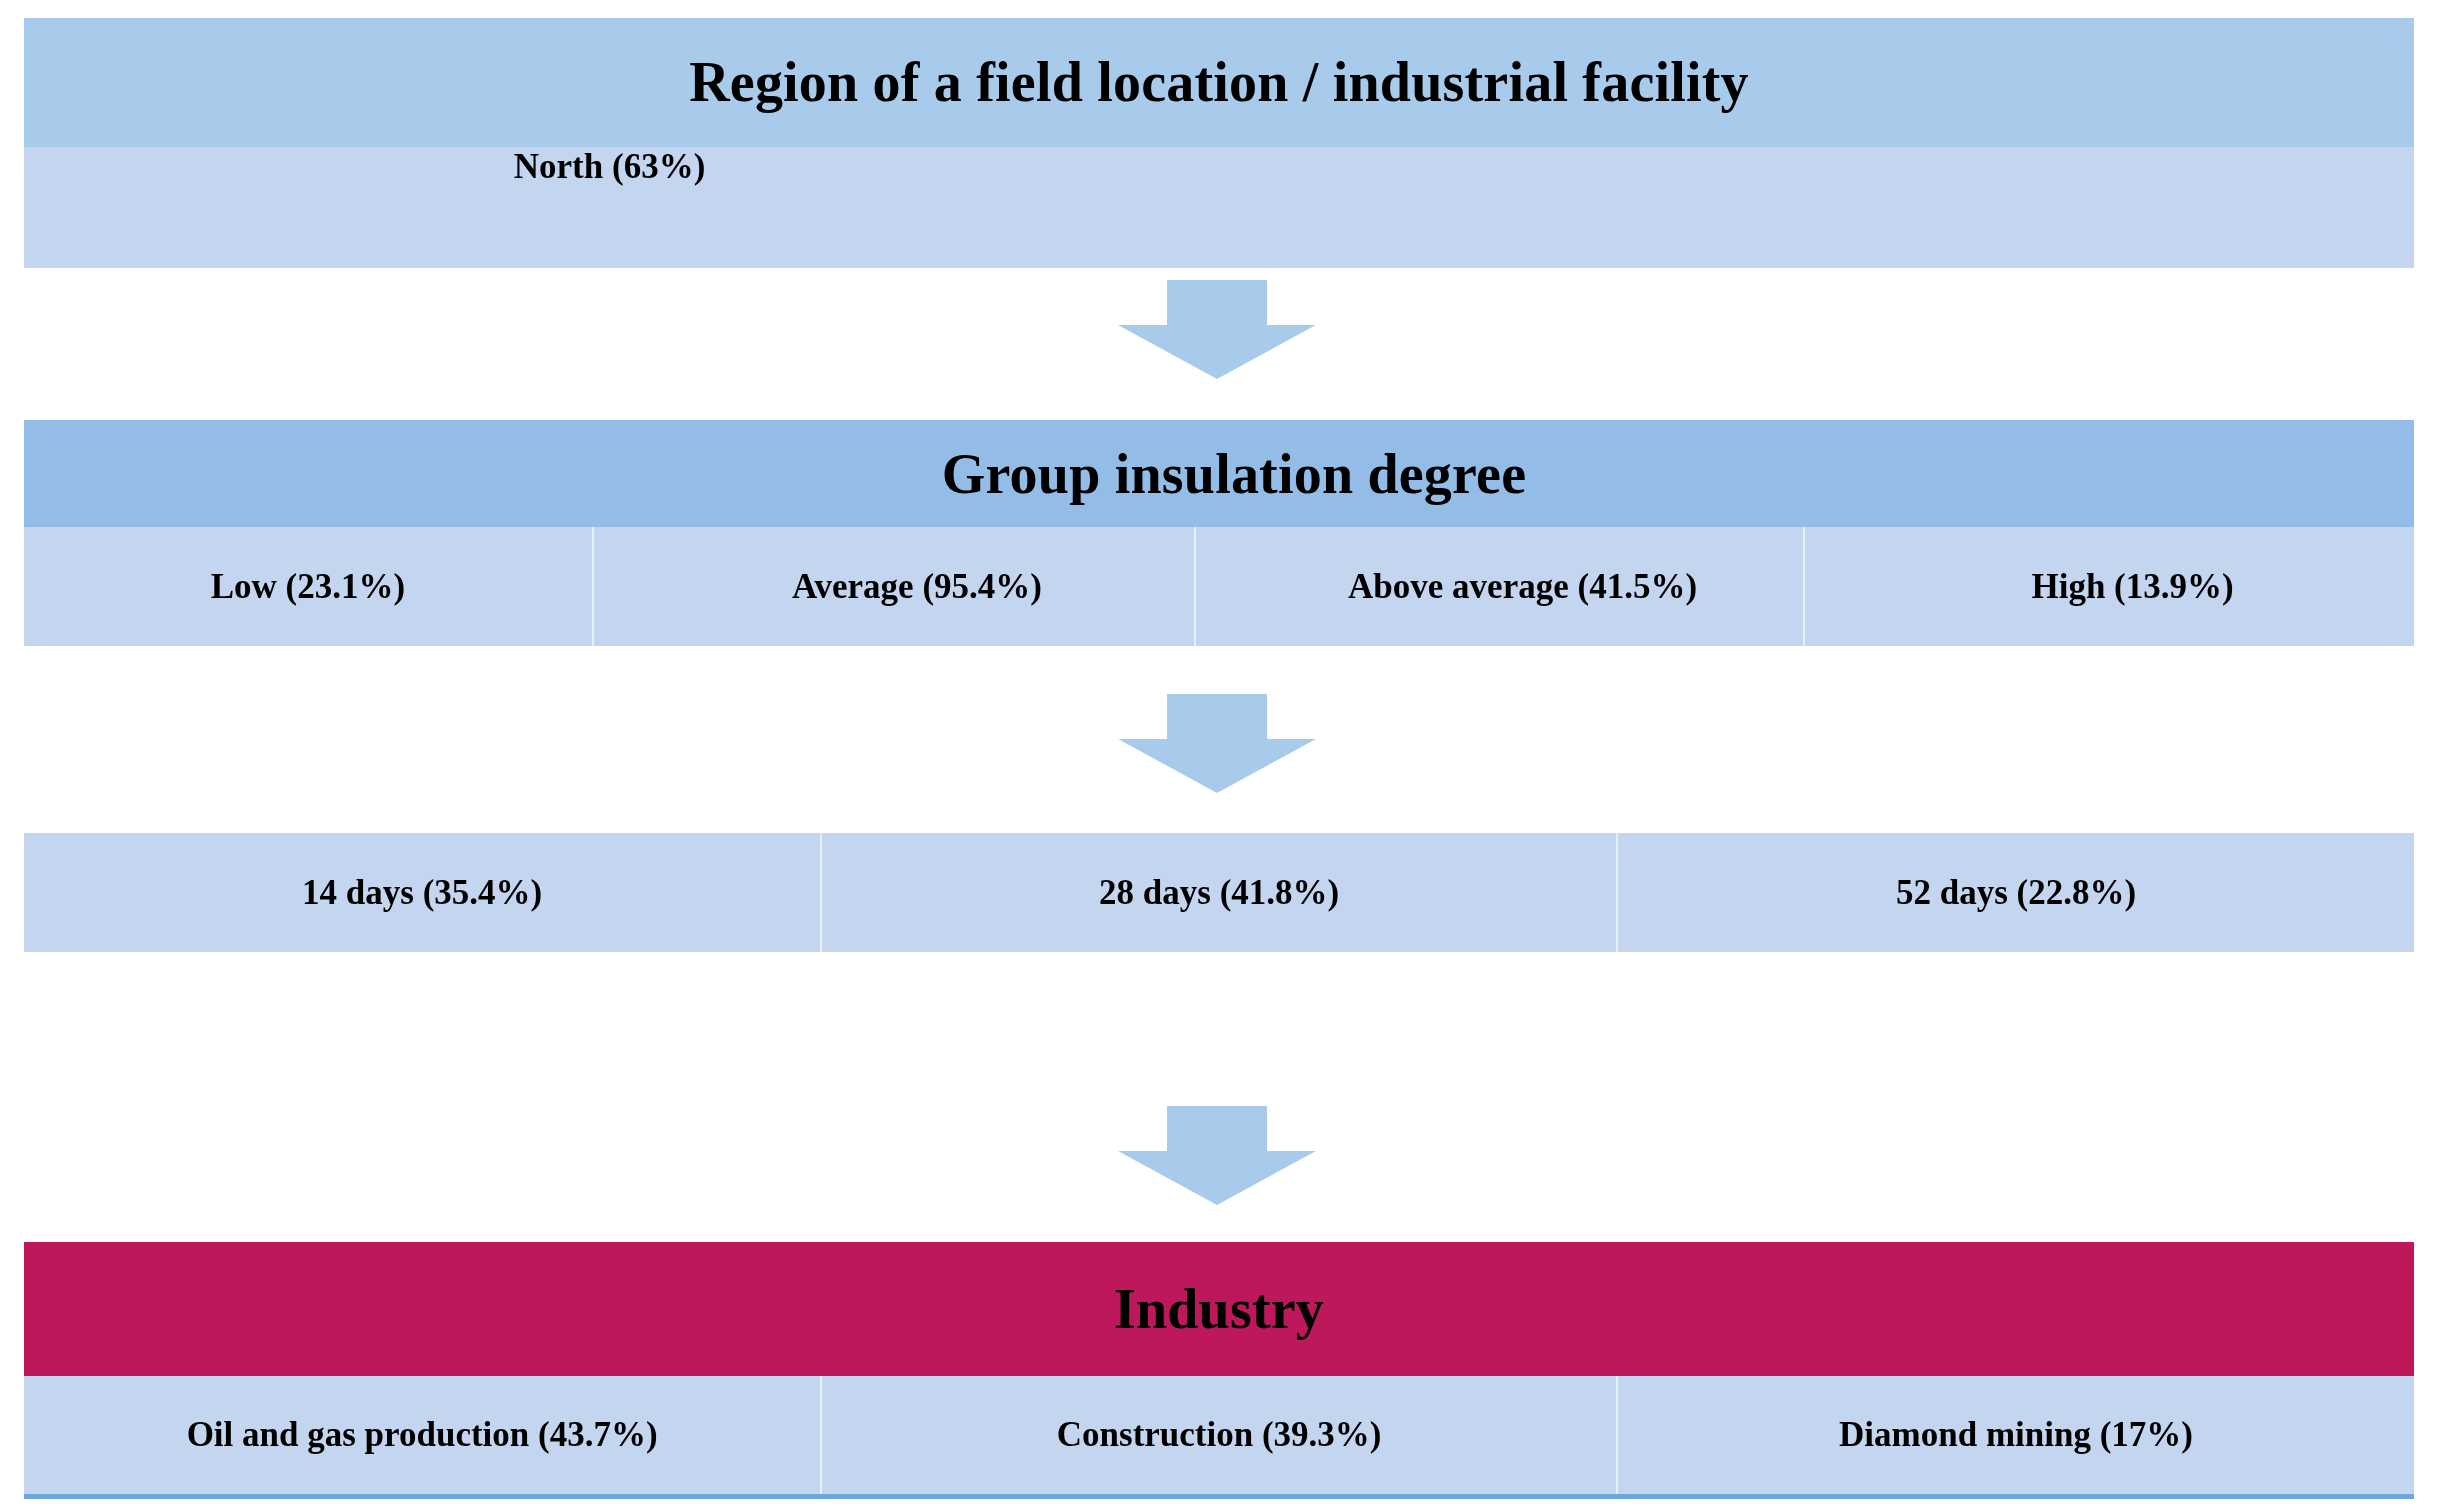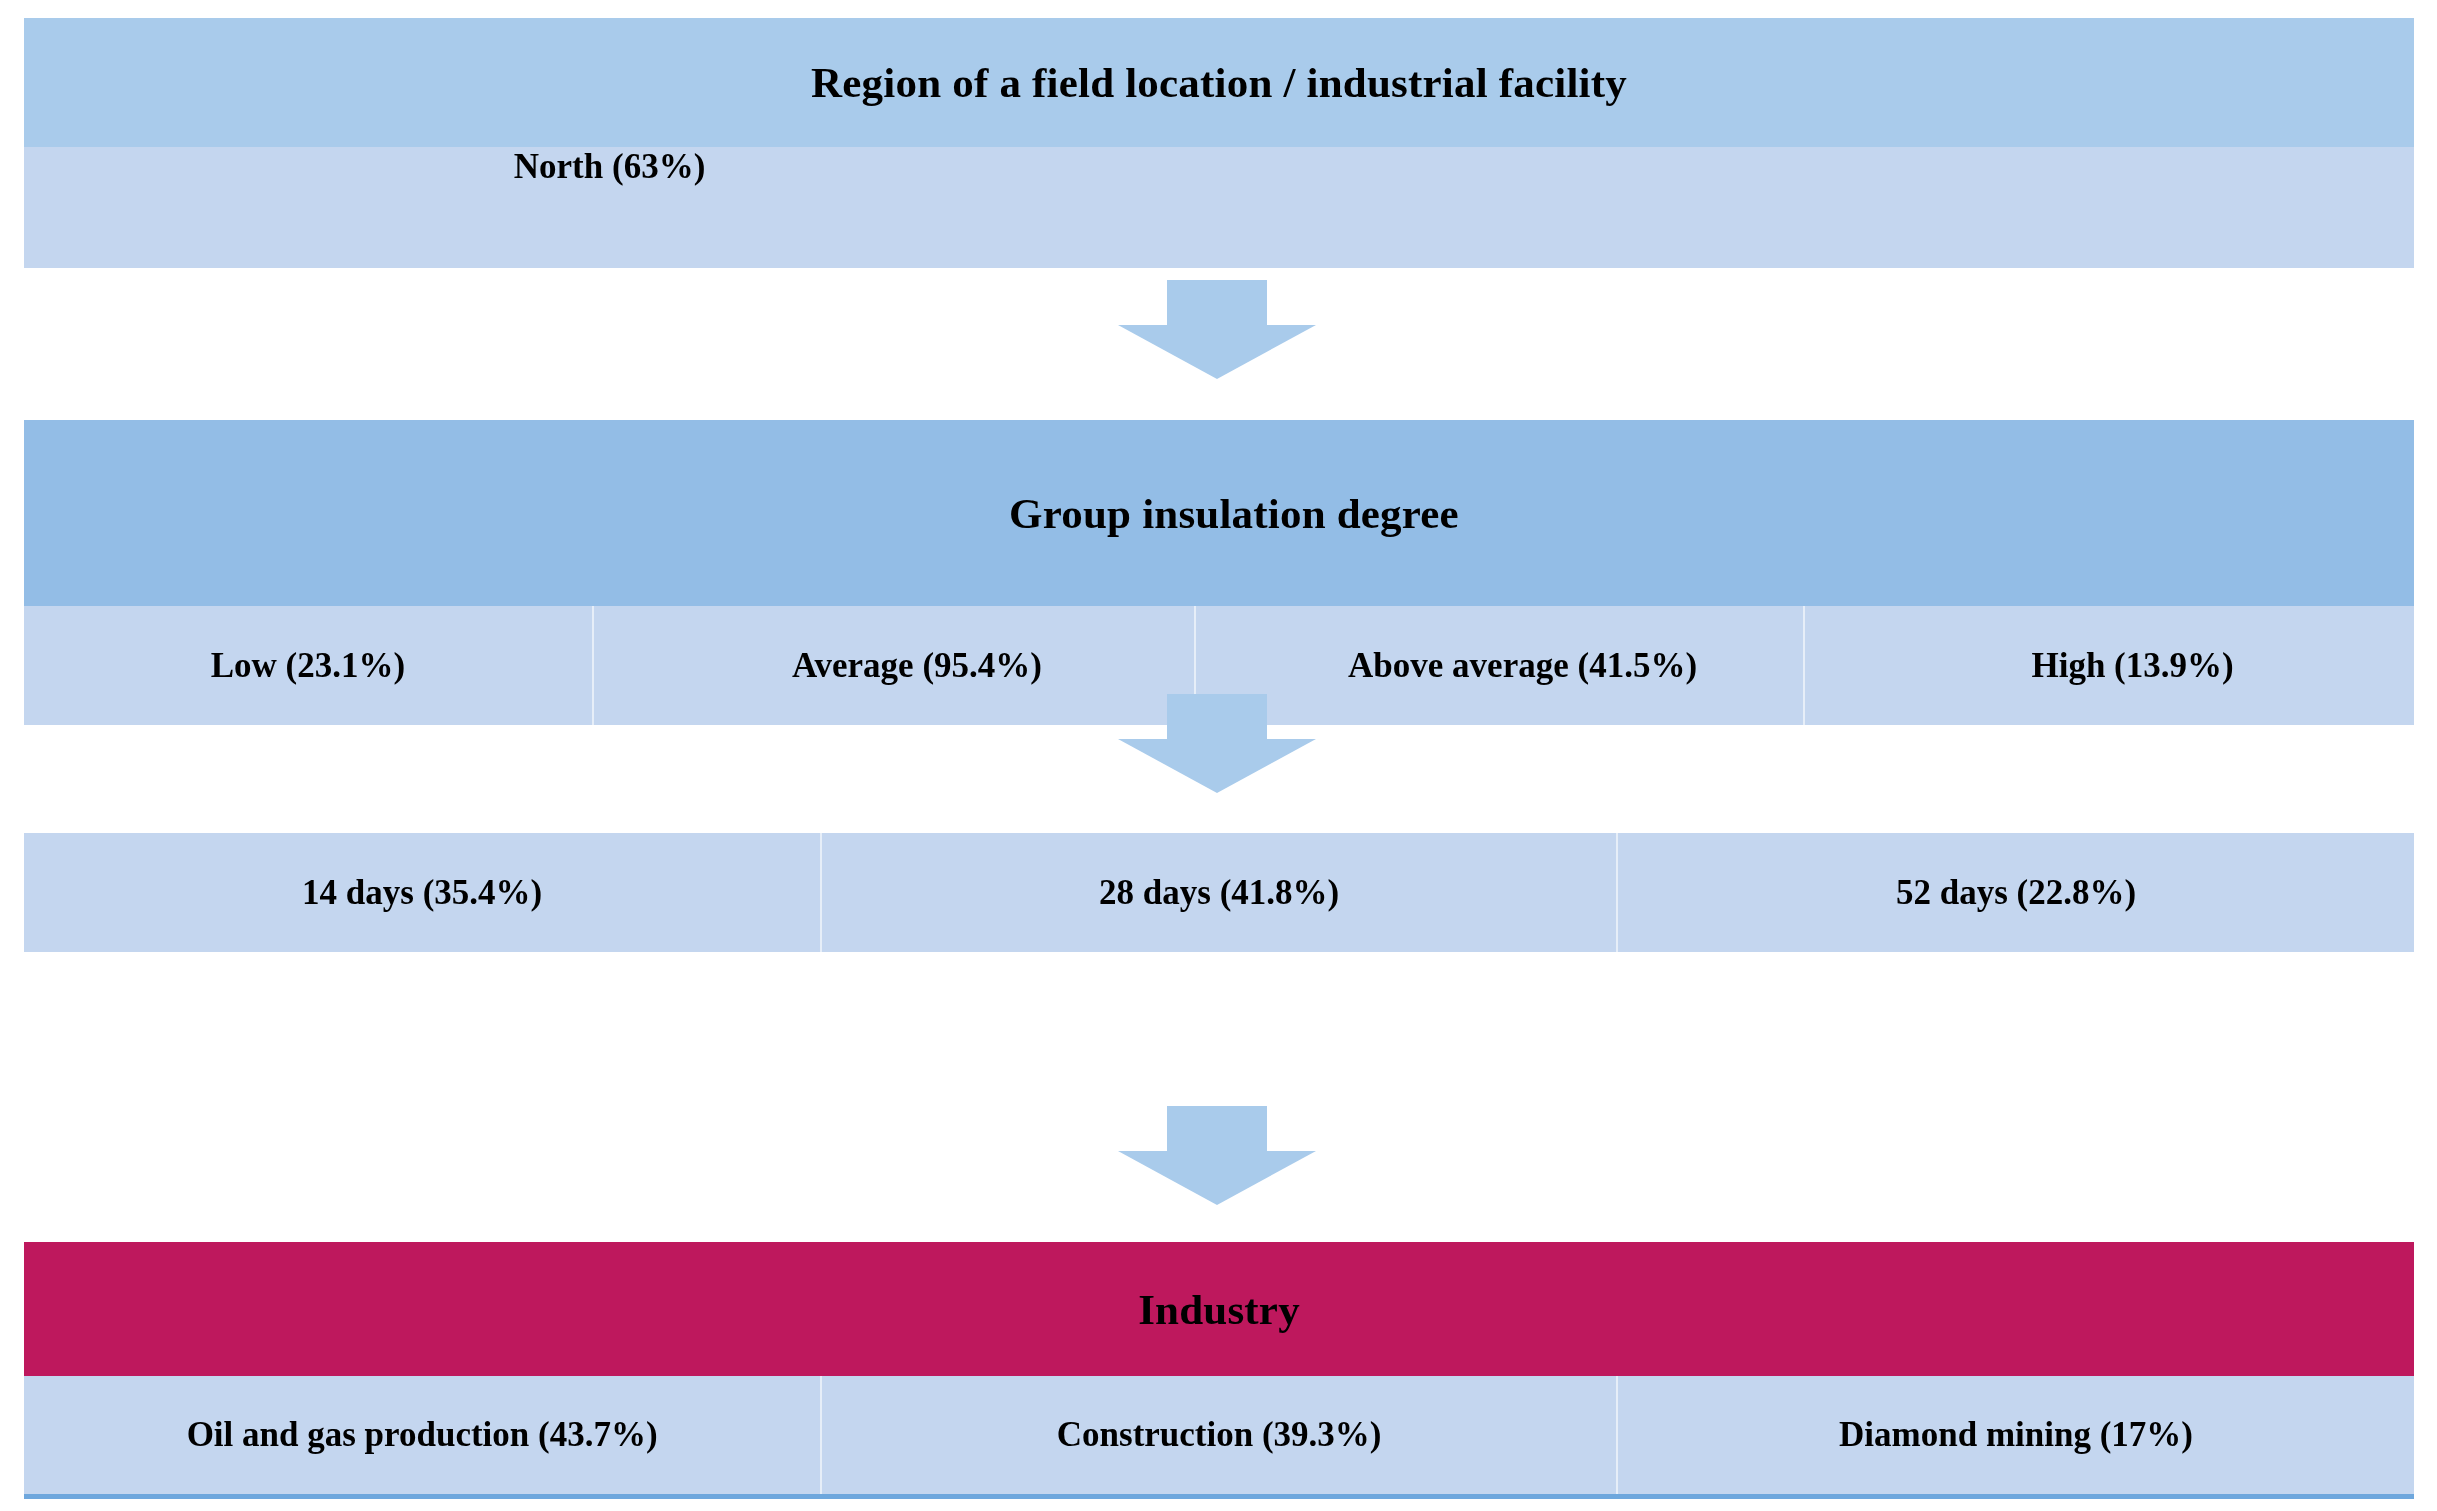--- a/index.html
+++ b/index.html
@@ -32,21 +32,21 @@
     box-sizing: border-box;
   }
 
   .block-header {
     width: 100%;
     box-sizing: border-box;
     display: flex;
     align-items: center;
     justify-content: center;
     font-weight: bold;
-    font-size: 43px;
+    font-size: 56px;
     color: #000000;
     letter-spacing: 0.2px;
   }
 
   .block-row {
     position: relative;
     left: 0;
     width: 100%;
     box-sizing: border-box;
     display: flex;
@@ -70,21 +70,21 @@
   .cell:last-child {
     border-right: none;
   }
 
   
   #sec-region { top: 17.5px; }
   #sec-region .block-header { height: 129px; background: #a9cbeb; }
   #sec-region .block-row    { height: 121px; margin-left: 0px; width: 2390px; flex-direction: column; }
 
   #sec-insulation { top: 420px; }
-  #sec-insulation .block-header { height: 186px; background: #93bde6; padding-left: 30px; }
+  #sec-insulation .block-header { height: 107px; background: #93bde6; padding-left: 30px; }
   #sec-insulation .block-row    { height: 119px; gap: 46px; }
 
   #sec-flyin { top: 833px; }
   #sec-flyin .block-header { height: 142px; background: #80b2e2; }
   #sec-flyin .block-row    { height: 119px; }
 
   #sec-industry { top: 1242px; }
   #sec-industry .block-header { height: 134px; background: #be185d; }
   #sec-industry .block-row    { height: 123px; border-bottom: 5.6px solid #6ea7dd; }
 

